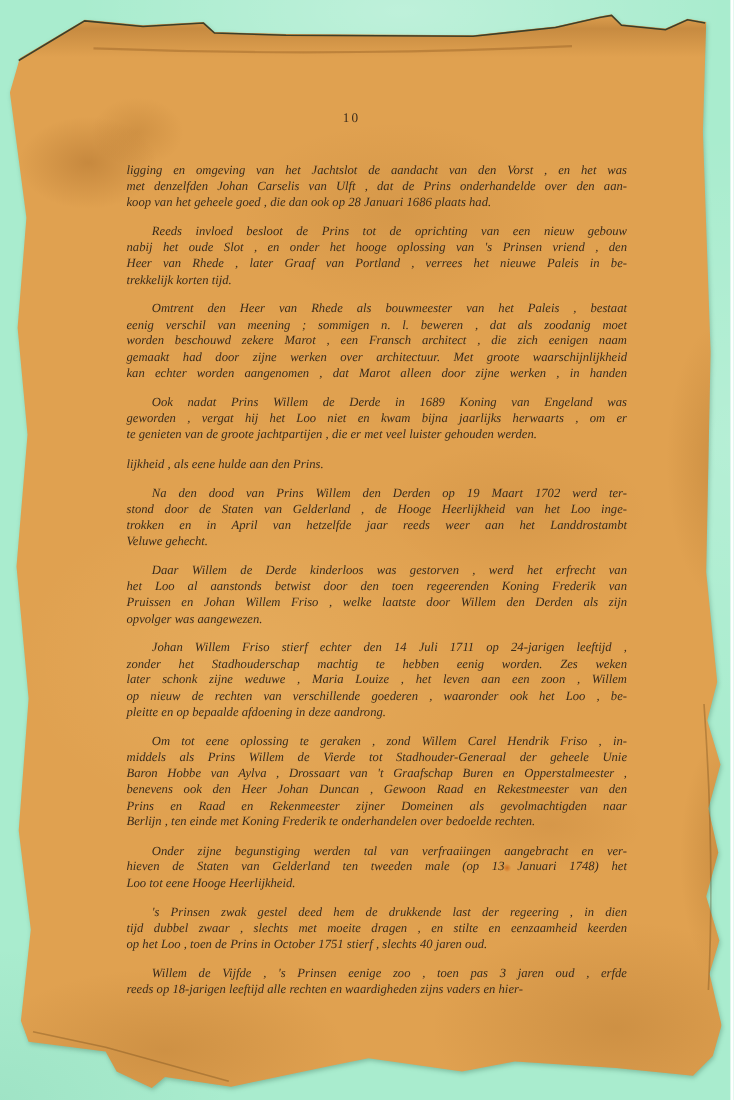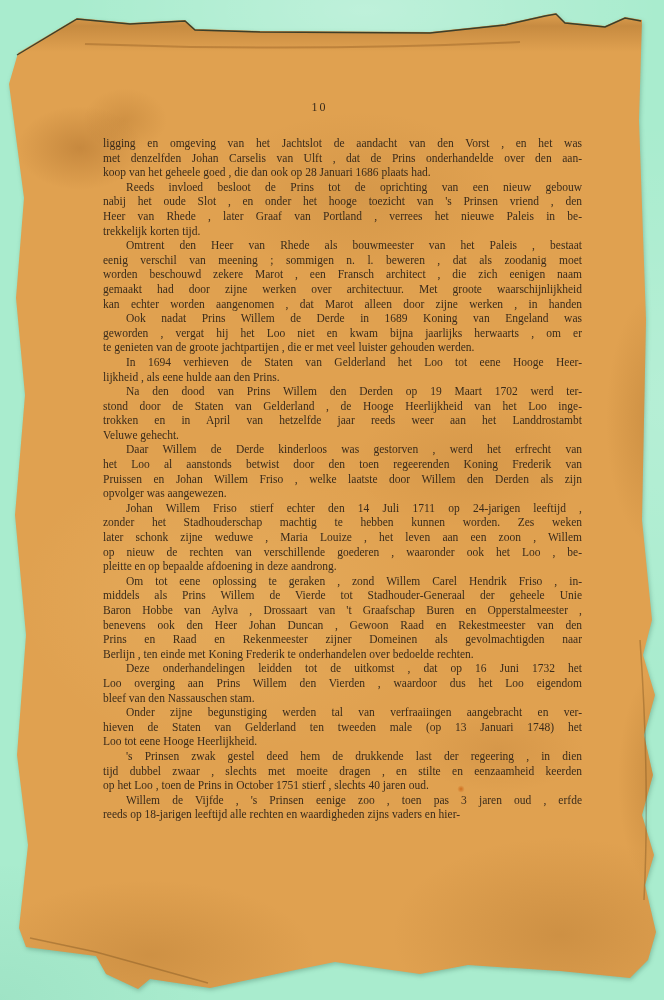--- a/index.html
+++ b/index.html
@@ -51,21 +51,21 @@
   .crease2{fill:none;stroke:rgba(90,55,15,.30);stroke-width:1.5;}
   .folio{
     position:absolute;top:100px;left:0;width:667px;text-align:center;
     transform:translateX(-14px);
     font-size:12px;letter-spacing:2px;color:var(--ink,#3a2b1b);
   }
   .page-text{
     position:absolute;left:103px;top:136px;width:479px;
     font-size:11.5px;line-height:14.6px;color:var(--ink,#3a2b1b);
   }
-  .para{margin:0;}
+  .para{margin:12px;font-style:italic;}
   .line{
     height:14.6px;white-space:nowrap;
     text-align:justify;text-align-last:justify;
   }
   .line.lastline{text-align-last:left;white-space:normal;}
   .line.firstline{text-indent:23px;}
 </style>
 </head>
 <body>
 
@@ -80,71 +80,65 @@
     </svg>
     <div class="folio">10</div>
     <div class="page-text">
         <div class="para">
           <div class="line">ligging en omgeving van het Jachtslot de aandacht van den Vorst , en het was</div>
           <div class="line">met denzelfden Johan Carselis van Ulft , dat de Prins onderhandelde over den aan-</div>
           <div class="line lastline">koop van het geheele goed , die dan ook op 28 Januari 1686 plaats had.</div>
         </div>
         <div class="para">
           <div class="line firstline">Reeds invloed besloot de Prins tot de oprichting van een nieuw gebouw</div>
-          <div class="line">nabij het oude Slot , en onder het hooge toezicht van 's Prinsen vriend , den</div>
+          <div class="line">nabij het oude Slot , en onder het hooge oplossing van 's Prinsen vriend , den</div>
           <div class="line">Heer van Rhede , later Graaf van Portland , verrees het nieuwe Paleis in be-</div>
           <div class="line lastline">trekkelijk korten tijd.</div>
         </div>
         <div class="para">
           <div class="line firstline">Omtrent den Heer van Rhede als bouwmeester van het Paleis , bestaat</div>
           <div class="line">eenig verschil van meening ; sommigen n. l. beweren , dat als zoodanig moet</div>
           <div class="line">worden beschouwd zekere Marot , een Fransch architect , die zich eenigen naam</div>
           <div class="line">gemaakt had door zijne werken over architectuur.  Met groote waarschijnlijkheid</div>
           <div class="line">kan echter worden aangenomen , dat Marot alleen door zijne werken , in handen</div>
         </div>
         <div class="para">
           <div class="line firstline">Ook nadat Prins Willem de Derde in 1689 Koning van Engeland was</div>
           <div class="line">geworden , vergat hij het Loo niet en kwam bijna jaarlijks herwaarts , om er</div>
           <div class="line lastline">te genieten van de groote jachtpartijen , die er met veel luister gehouden werden.</div>
         </div>
         <div class="para">
-          <div class="line firstline">In 1694 verhieven de Staten van Gelderland het Loo tot eene Hooge Heer-</div>
           <div class="line lastline">lijkheid , als eene hulde aan den Prins.</div>
         </div>
         <div class="para">
           <div class="line firstline">Na den dood van Prins Willem den Derden op 19 Maart 1702 werd ter-</div>
           <div class="line">stond door de Staten van Gelderland , de Hooge Heerlijkheid van het Loo inge-</div>
           <div class="line">trokken en in April van hetzelfde jaar reeds weer aan het Landdrostambt</div>
           <div class="line lastline">Veluwe gehecht.</div>
         </div>
         <div class="para">
           <div class="line firstline">Daar Willem de Derde kinderloos was gestorven , werd het erfrecht van</div>
           <div class="line">het Loo al aanstonds betwist door den toen regeerenden Koning Frederik van</div>
           <div class="line">Pruissen en Johan Willem Friso , welke laatste door Willem den Derden als zijn</div>
           <div class="line lastline">opvolger was aangewezen.</div>
         </div>
         <div class="para">
           <div class="line firstline">Johan Willem Friso stierf echter den 14 Juli 1711 op 24-jarigen leeftijd ,</div>
-          <div class="line">zonder het Stadhouderschap machtig te hebben kunnen worden.  Zes weken</div>
+          <div class="line">zonder het Stadhouderschap machtig te hebben eenig worden.  Zes weken</div>
           <div class="line">later schonk zijne weduwe , Maria Louize , het leven aan een zoon , Willem</div>
           <div class="line">op nieuw de rechten van verschillende goederen , waaronder ook het Loo , be-</div>
           <div class="line lastline">pleitte en op bepaalde afdoening in deze aandrong.</div>
         </div>
         <div class="para">
           <div class="line firstline">Om tot eene oplossing te geraken , zond Willem Carel Hendrik Friso , in-</div>
           <div class="line">middels als Prins Willem de Vierde tot Stadhouder-Generaal der geheele Unie</div>
           <div class="line">Baron Hobbe van Aylva , Drossaart van 't Graafschap Buren en Opperstalmeester ,</div>
           <div class="line">benevens ook den Heer Johan Duncan , Gewoon Raad en Rekestmeester van den</div>
           <div class="line">Prins en Raad en Rekenmeester zijner Domeinen als gevolmachtigden naar</div>
           <div class="line lastline">Berlijn , ten einde met Koning Frederik te onderhandelen over bedoelde rechten.</div>
-        </div>
-        <div class="para">
-          <div class="line firstline">Deze onderhandelingen leidden tot de uitkomst , dat op 16 Juni 1732 het</div>
-          <div class="line">Loo overging aan Prins Willem den Vierden , waardoor dus het Loo eigendom</div>
-          <div class="line lastline">bleef van den Nassauschen stam.</div>
         </div>
         <div class="para">
           <div class="line firstline">Onder zijne begunstiging werden tal van verfraaiingen aangebracht en ver-</div>
           <div class="line">hieven de Staten van Gelderland ten tweeden male (op 13 Januari 1748) het</div>
           <div class="line lastline">Loo tot eene Hooge Heerlijkheid.</div>
         </div>
         <div class="para">
           <div class="line firstline">'s Prinsen zwak gestel deed hem de drukkende last der regeering , in dien</div>
           <div class="line">tijd dubbel zwaar , slechts met moeite dragen , en stilte en eenzaamheid keerden</div>
           <div class="line lastline">op het Loo , toen de Prins in October 1751 stierf , slechts 40 jaren oud.</div>

